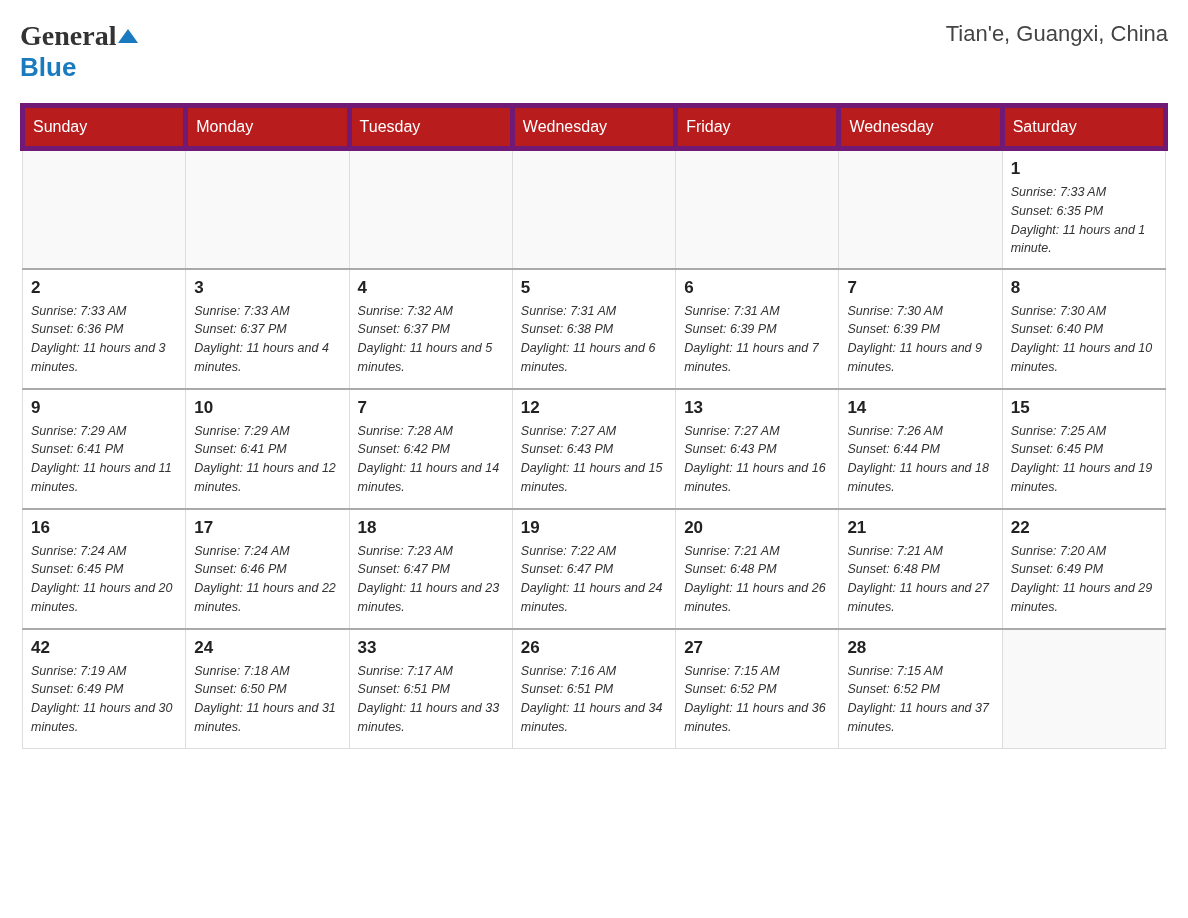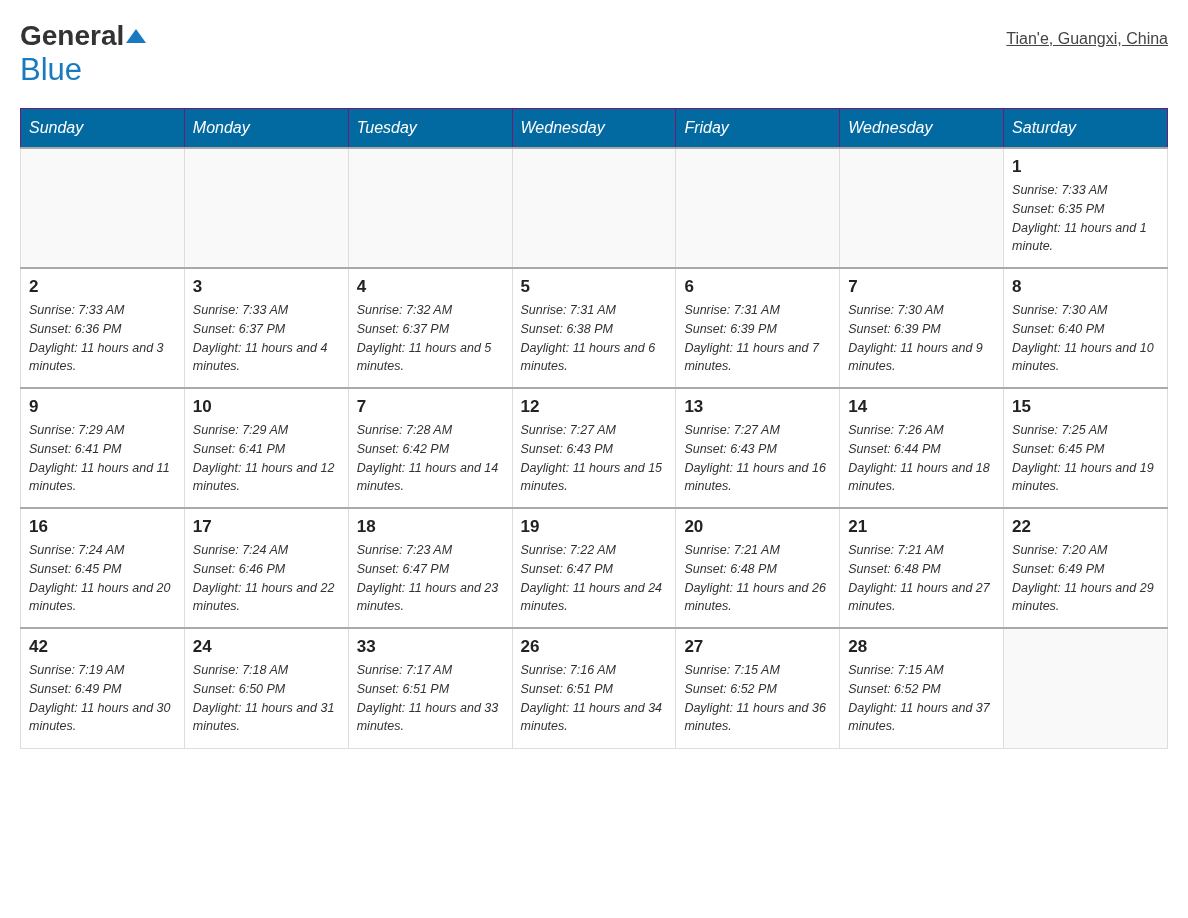--- a/index.html
+++ b/index.html
@@ -20,67 +20,66 @@
       display: flex;
       flex-direction: column;
       align-items: flex-start;
     }
     .logo-general {
       font-size: 28px;
       font-weight: bold;
       color: #333;
     }
     .logo-blue {
-      font-size: 31px;
-      font-weight: normal;
+      font-size: 26px;
+      font-weight: bold;
       color: #1a7abf;
     }
     .logo-triangle {
       display: inline-block;
       width: 0;
       height: 0;
       border-left: 10px solid transparent;
       border-right: 10px solid transparent;
       border-top: 14px solid #1a7abf;
       margin-left: 2px;
       vertical-align: middle;
       transform: rotate(180deg);
     }
     .logo-line1 {
       display: flex;
       align-items: center;
+      font-family: Liberation Serif, serif;
     }
     .title-area {
       text-align: right;
     }
     .month-title {
       font-size: 52px;
       font-weight: normal;
       color: #222;
     }
     .location-title {
-      font-size: 16px;
+      font-size: 22px;
       color: #444;
-      margin-top: 10px;
-      text-decoration: underline;
+      margin-top: 1px;
     }
     .calendar {
       width: 100%;
       border-collapse: collapse;
       border: 1px solid #ccc;
     }
     .calendar th {
-      background-color: #0369a1;
+      background-color: #b91c1c;
       color: #fff;
       padding: 10px 8px;
       font-size: 16px;
       font-weight: normal;
       text-align: left;
-      border: 1px solid #701a75;
-      font-style: italic;
+      border: 5px solid #701a75;
     }
     .calendar td {
       width: 14.28%;
       vertical-align: top;
       padding: 8px;
       border: 1px solid #ddd;
       height: 120px;
       font-size: 13px;
       color: #333;
     }

